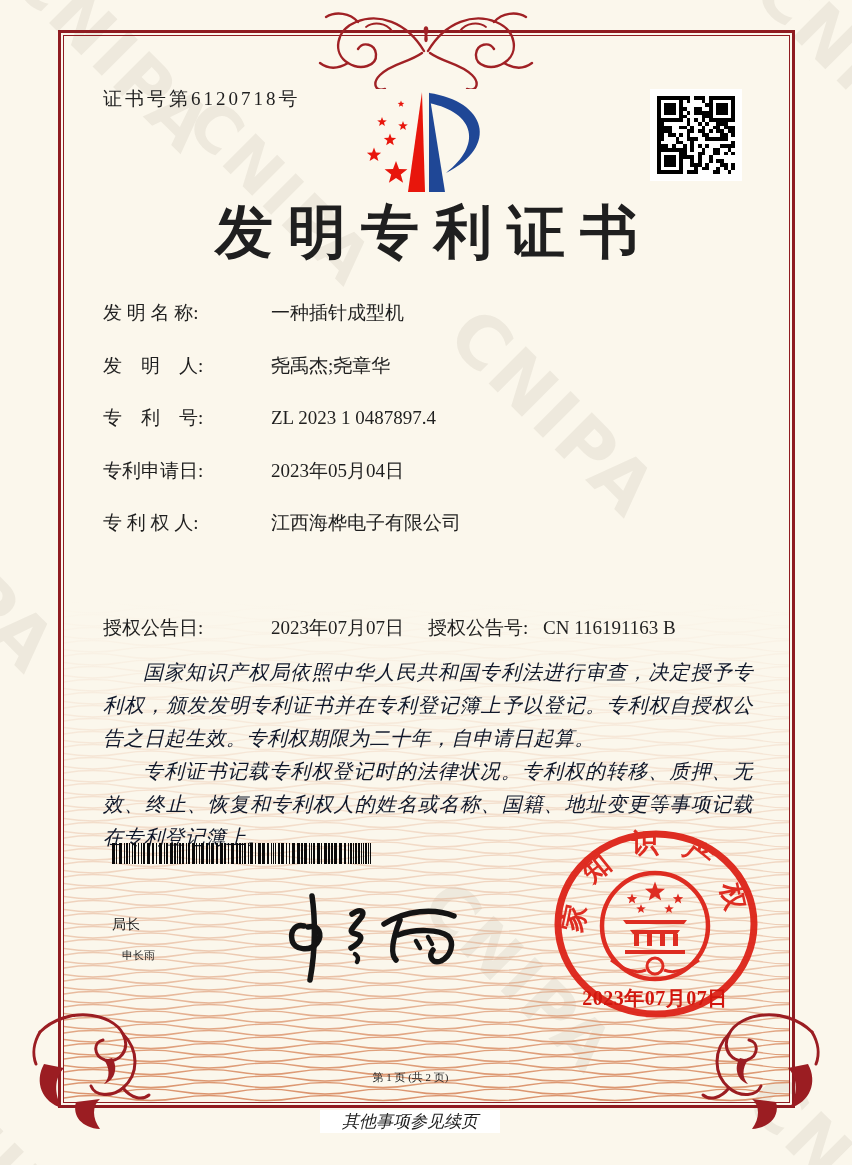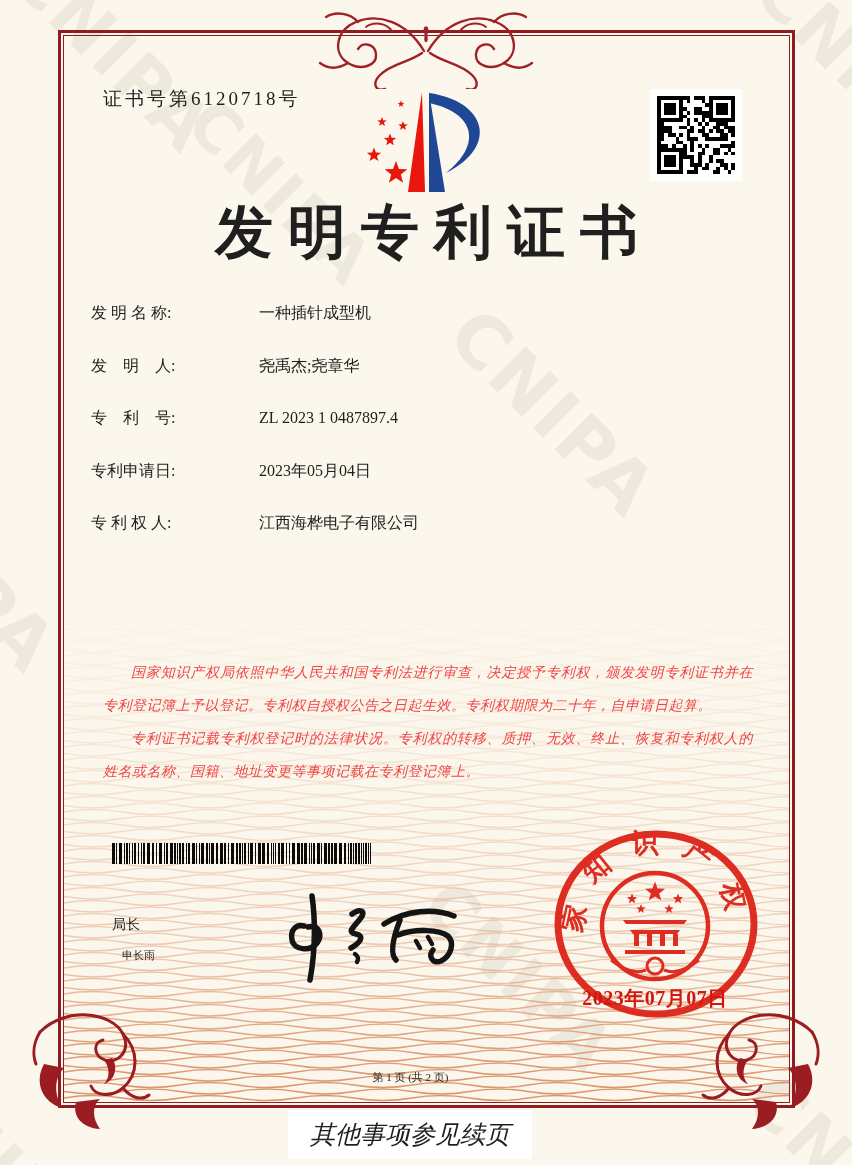--- a/index.html
+++ b/index.html
@@ -52,46 +52,46 @@
   }
   .qr-grid{display:grid;grid-template-columns:repeat(21,1fr);grid-template-rows:repeat(21,1fr);
     width:78px;height:78px;}
   .qr-grid div{background:transparent;}
   .qr-grid div.on{background:#000;}
   .title{
     position:absolute;left:58px;top:194px;width:737px;text-align:center;
     font-size:58px;font-weight:bold;letter-spacing:15px;padding-left:15px;box-sizing:border-box;
   }
   
-  .field-row{position:absolute;left:91px;width:660px;font-size:16px;line-height:26px;white-space:nowrap;}
+  .field-row{position:absolute;left:103px;width:660px;font-size:19px;line-height:26px;white-space:nowrap;}
   .fr1{top:300px;}.fr2{top:353px;}.fr3{top:405px;}.fr4{top:458px;}
   .fr5{top:510px;}.fr6{top:563px;}.fr7{top:615px;}
   .flabel{display:inline-block;min-width:158px;}
   .fvalue{margin-left:10px;}
   .grant-pair{position:absolute;left:325px;top:0;}
   
   .body-text{
-    position:absolute;left:103px;top:656px;width:650px;font-size:14px;line-height:33px;
-    text-align:justify;font-style:italic;color:#ef4444;letter-spacing:0.5px;
+    position:absolute;left:103px;top:656px;width:650px;font-size:20px;line-height:33px;
+    text-align:justify;font-style:italic;color:#0f172a;letter-spacing:0.5px;
   }
   .body-text p{margin:0;text-indent:2em;}
   
   .barcode{position:absolute;left:112px;top:843px;}
   .official-role{position:absolute;left:112px;top:916px;font-family:"Liberation Sans","DejaVu Sans",sans-serif;font-size:14px;}
   .official-name{position:absolute;left:122px;top:948px;font-family:Liberation Sans, sans-serif;font-size:11px;}
   .signature{position:absolute;left:248px;top:886px;}
   .seal{position:absolute;left:551px;top:826px;opacity:0.95;}
   .seal-date{
     position:absolute;left:567px;top:985px;width:176px;text-align:center;
     color:var(--date-red);font-size:20px;font-weight:bold;letter-spacing:0.5px;
   }
   .page-no{position:absolute;left:58px;top:1070px;width:705px;text-align:center;font-size:11px;}
   .note-box{
     position:absolute;left:410px;top:1110px;transform:translateX(-50%);
-    background:#fff;padding:8px 22px;font-size:25px;font-style:italic;white-space:nowrap;
+    background:#fff;padding:0 22px;font-size:17px;font-style:italic;white-space:nowrap;
   }
 </style>
 </head>
 <body>
 
 <div class="page">
 
   <span class="wm wm1">CNIPA</span>
   <span class="wm wm2">CNIPA</span>
   <span class="wm wm3">CNIPA</span>
@@ -709,20 +709,27 @@
   </div>
   <div class="field-row fr3">
     <span class="flabel">专　利　号:</span><span class="fvalue">ZL 2023 1 0487897.4</span>
   </div>
   <div class="field-row fr4">
     <span class="flabel">专利申请日:</span><span class="fvalue">2023年05月04日</span>
   </div>
   <div class="field-row fr5">
     <span class="flabel">专 利 权 人:</span><span class="fvalue">江西海桦电子有限公司</span>
   </div>
+  <div class="field-row fr7">
+    <span class="flabel">授权公告日:</span><span class="fvalue">2023年07月07日</span>
+    <span class="grant-pair">
+      <span>授权公告号:</span>
+      <span class="fvalue">CN 116191163 B</span>
+    </span>
+  </div>
 
   <div class="body-text">
     <p>国家知识产权局依照中华人民共和国专利法进行审查，决定授予专利权，颁发发明专利证书并在专利登记簿上予以登记。专利权自授权公告之日起生效。专利权期限为二十年，自申请日起算。</p>
     <p>专利证书记载专利权登记时的法律状况。专利权的转移、质押、无效、终止、恢复和专利权人的姓名或名称、国籍、地址变更等事项记载在专利登记簿上。</p>
   </div>
 
   <svg class="barcode" width="263" height="21">
     <g id="barcode-bars" fill="#0a0a0a">
         <rect x="0" y="0" width="3" height="21"></rect>
         <rect x="4" y="0" width="1" height="21"></rect>

